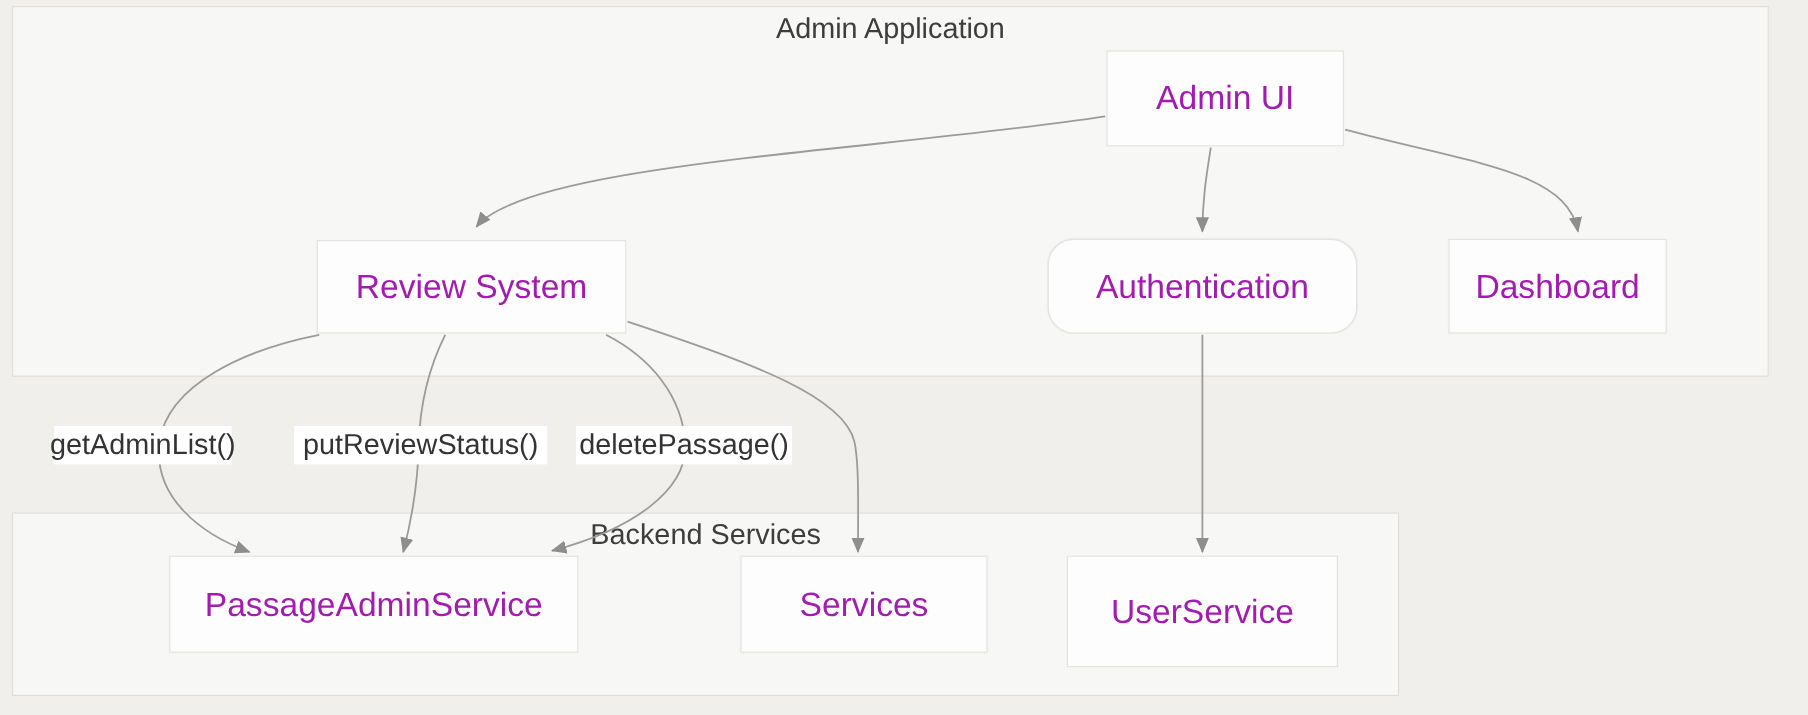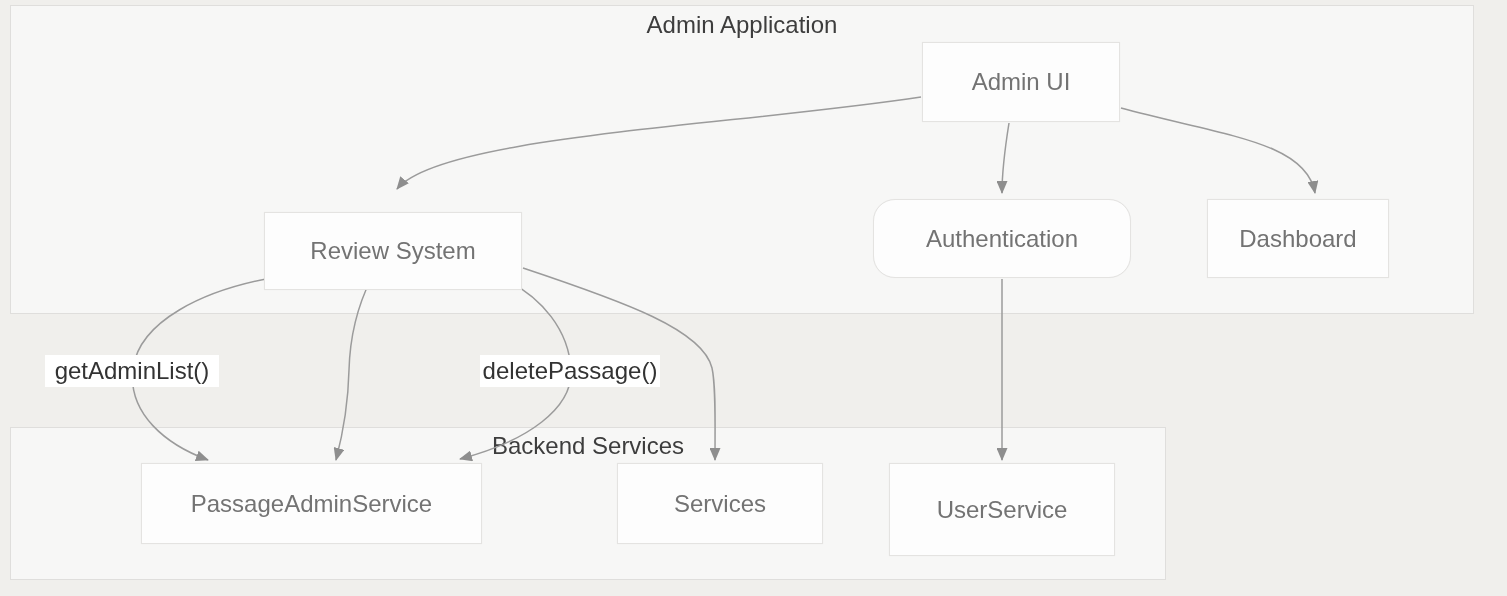--- a/index.html
+++ b/index.html
@@ -13,21 +13,21 @@
     border:1px solid #dfdedc; box-sizing:border-box;
   }
   .cluster-title {
     position:absolute; text-align:center;
     font-size:24px; color:#3d3d3d; line-height:28px;
   }
   .node {
     position:absolute; background:#fdfdfd;
     border:1px solid #e4e3e1; box-sizing:border-box;
     display:flex; align-items:center; justify-content:center;
-    font-size:24px; color:#737373;
+    font-size:28px; color:#a21caf;
     box-shadow:0 0 1px rgba(0,0,0,0.05);
   }
   .edge-label {
     position:absolute; background:#ffffff;
     display:flex; align-items:center; justify-content:center;
     font-size:24px; color:#333333; white-space:nowrap;
   }
   svg.edges {
     position:absolute; left:0; top:0; width:1507px; height:596px;
     pointer-events:none;
@@ -59,35 +59,36 @@
     <path class="edge" d="M 266 279 C 205 291, 140 320, 133 368 C 127 414, 167 445, 208 460" marker-end="url(#arrow)"></path>
     <path class="edge" d="M 371 279 C 359 303, 350 335, 349 370 C 348 412, 341 441, 336 460" marker-end="url(#arrow)"></path>
     <path class="edge" d="M 505 279 C 542 298, 569 330, 571 370 C 573 408, 528 441, 460 459" marker-end="url(#arrow)"></path>
     <path class="edge" d="M 523 268 C 625 302, 703 330, 712 368 C 716 386, 715 422, 715 460" marker-end="url(#arrow)"></path>
     <path class="edge" d="M 1002 279 L 1002 460" marker-end="url(#arrow)"></path>
   </svg>
 
   <div class="node" style="left:922px; top:42px; width:198px; height:80px;">
     <span>Admin UI</span>
   </div>
-  <div class="node" style="left:264px; top:212px; width:258px; height:78px;">
+  <div class="node" style="left:264px; top:200px; width:258px; height:78px;">
     <span>Review System</span>
   </div>
   <div class="node" style="left:873px; top:199px; width:258px; height:79px;border-radius:22px;">
     <span>Authentication</span>
   </div>
   <div class="node" style="left:1207px; top:199px; width:182px; height:79px;">
     <span>Dashboard</span>
   </div>
   <div class="node" style="left:141px; top:463px; width:341px; height:81px;align-items:center;">
     <span>PassageAdminService</span>
   </div>
   <div class="node" style="left:617px; top:463px; width:206px; height:81px;">
     <span>Services</span>
   </div>
   <div class="node" style="left:889px; top:463px; width:226px; height:93px;">
     <span>UserService</span>
   </div>
 
-  <div class="edge-label" style="left:45px; top:355px; width:174px; height:32px;">getAdminList()</div>
+  <div class="edge-label" style="left:45px; top:355px; width:148px; height:32px;">getAdminList()</div>
+  <div class="edge-label" style="left:245px; top:355px; width:211px; height:32px;">putReviewStatus()</div>
   <div class="edge-label" style="left:480px; top:355px; width:180px; height:32px;">deletePassage()</div>
 
 </div>
 
 </body></html>

